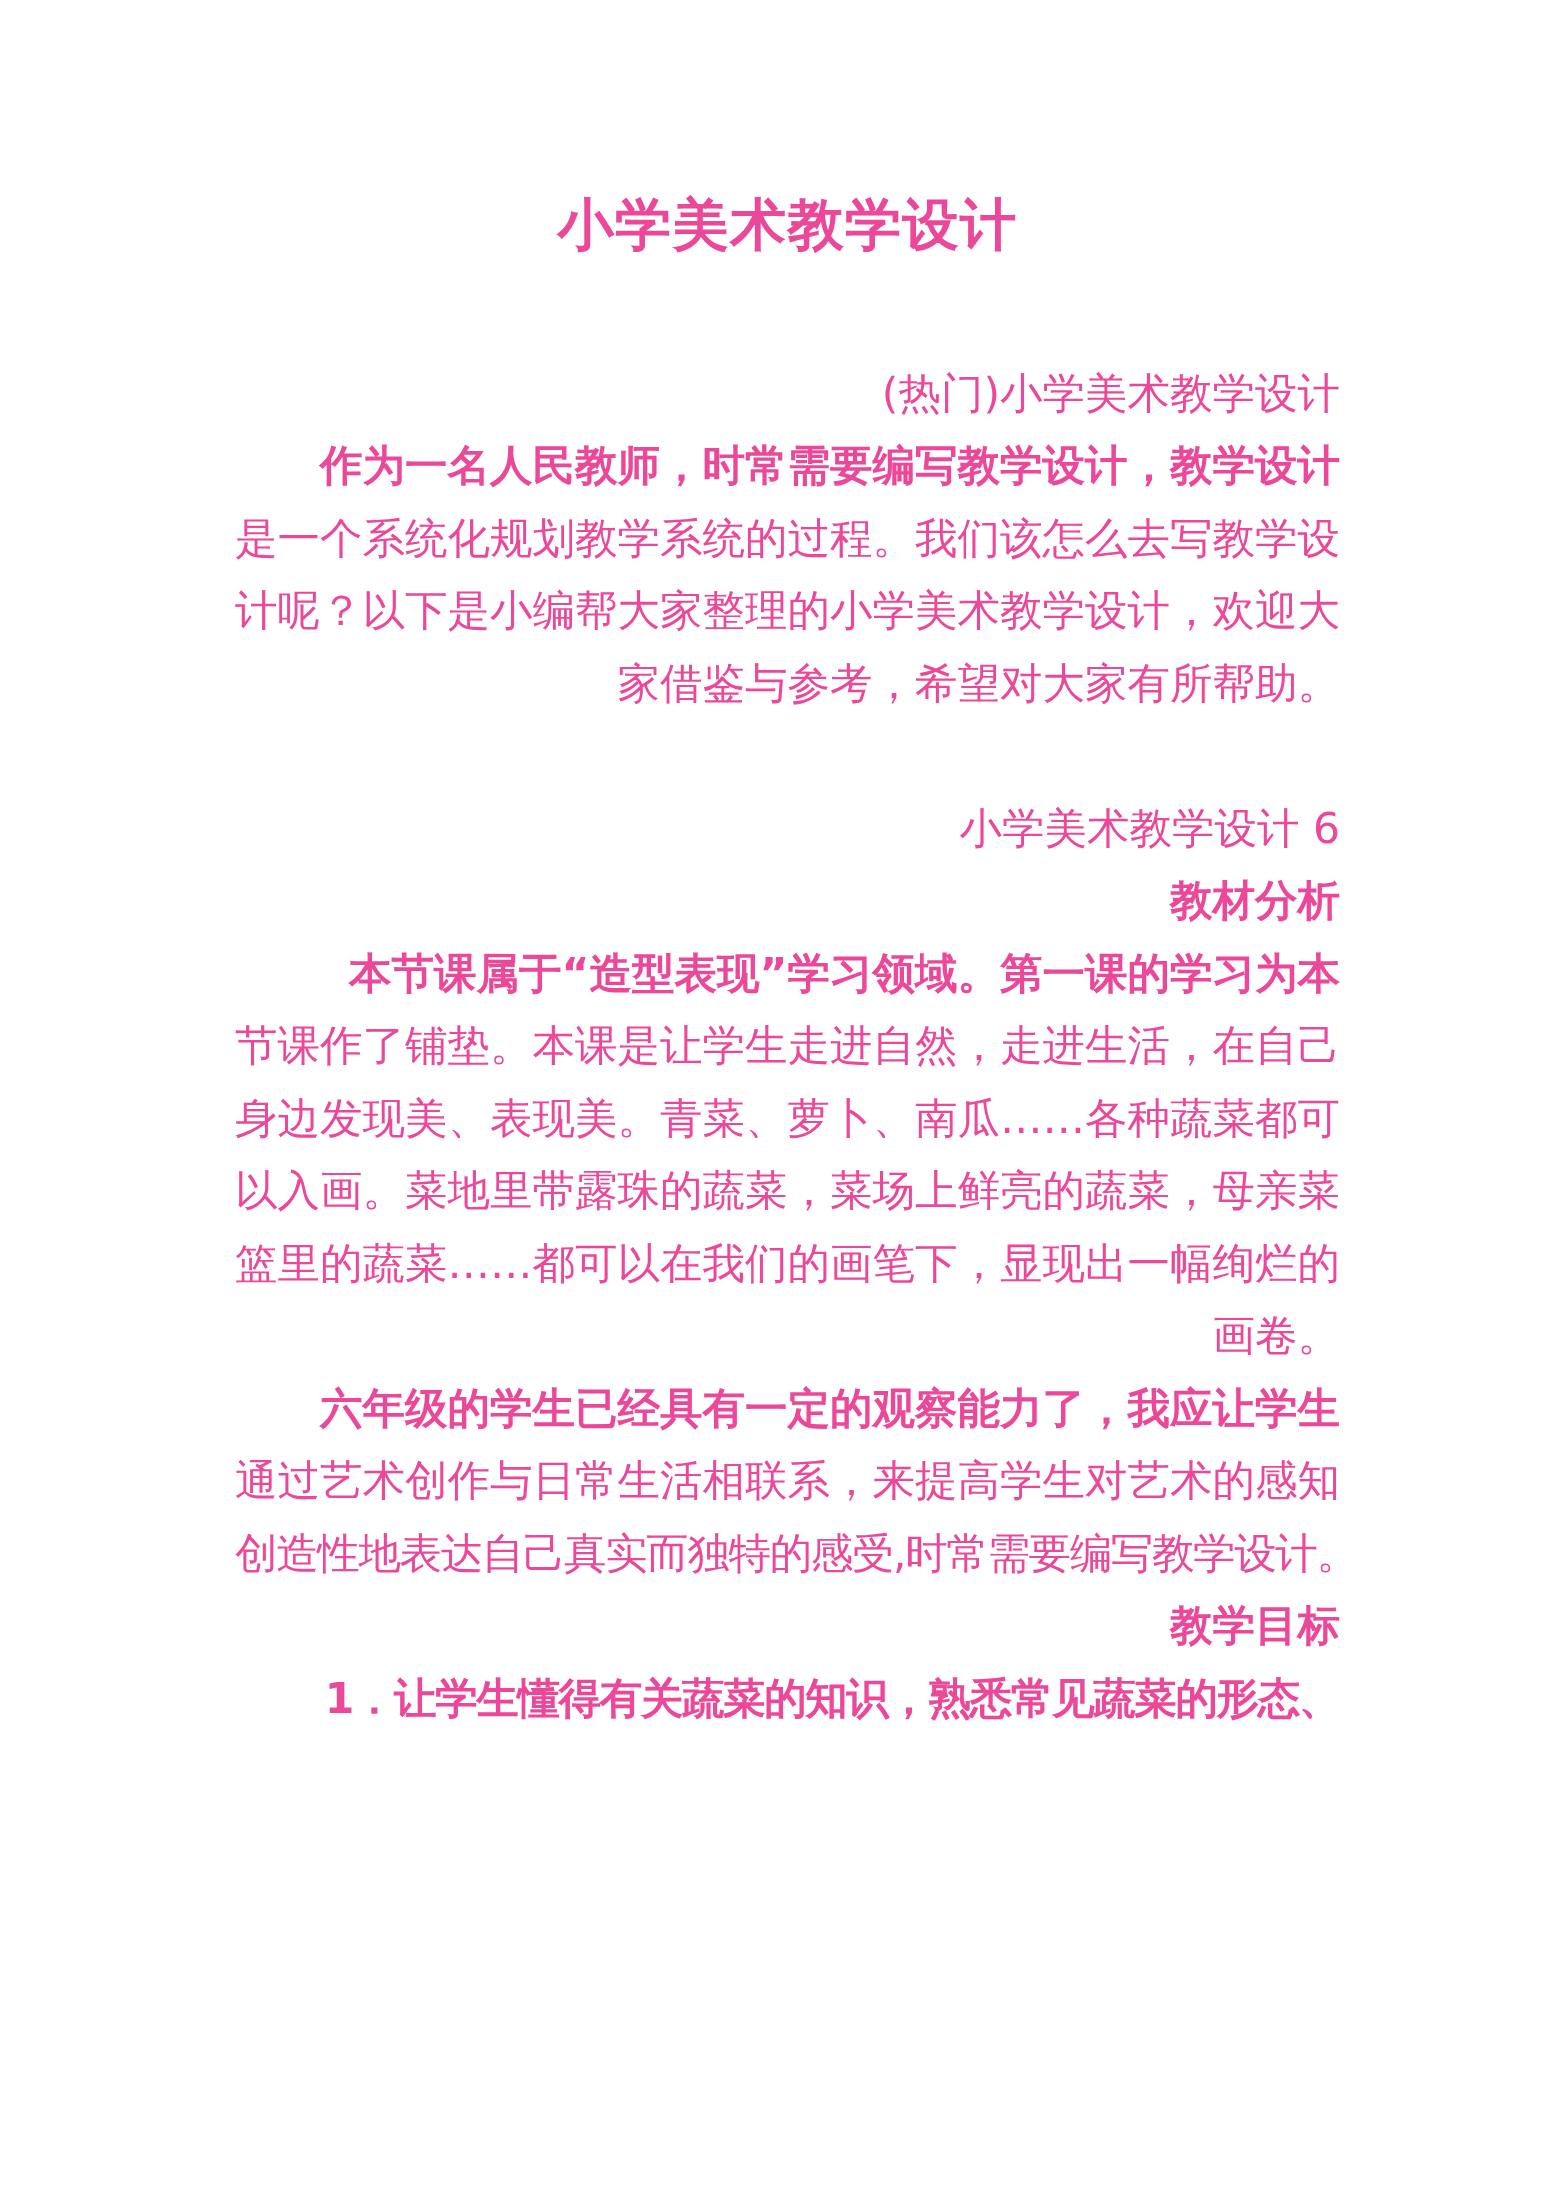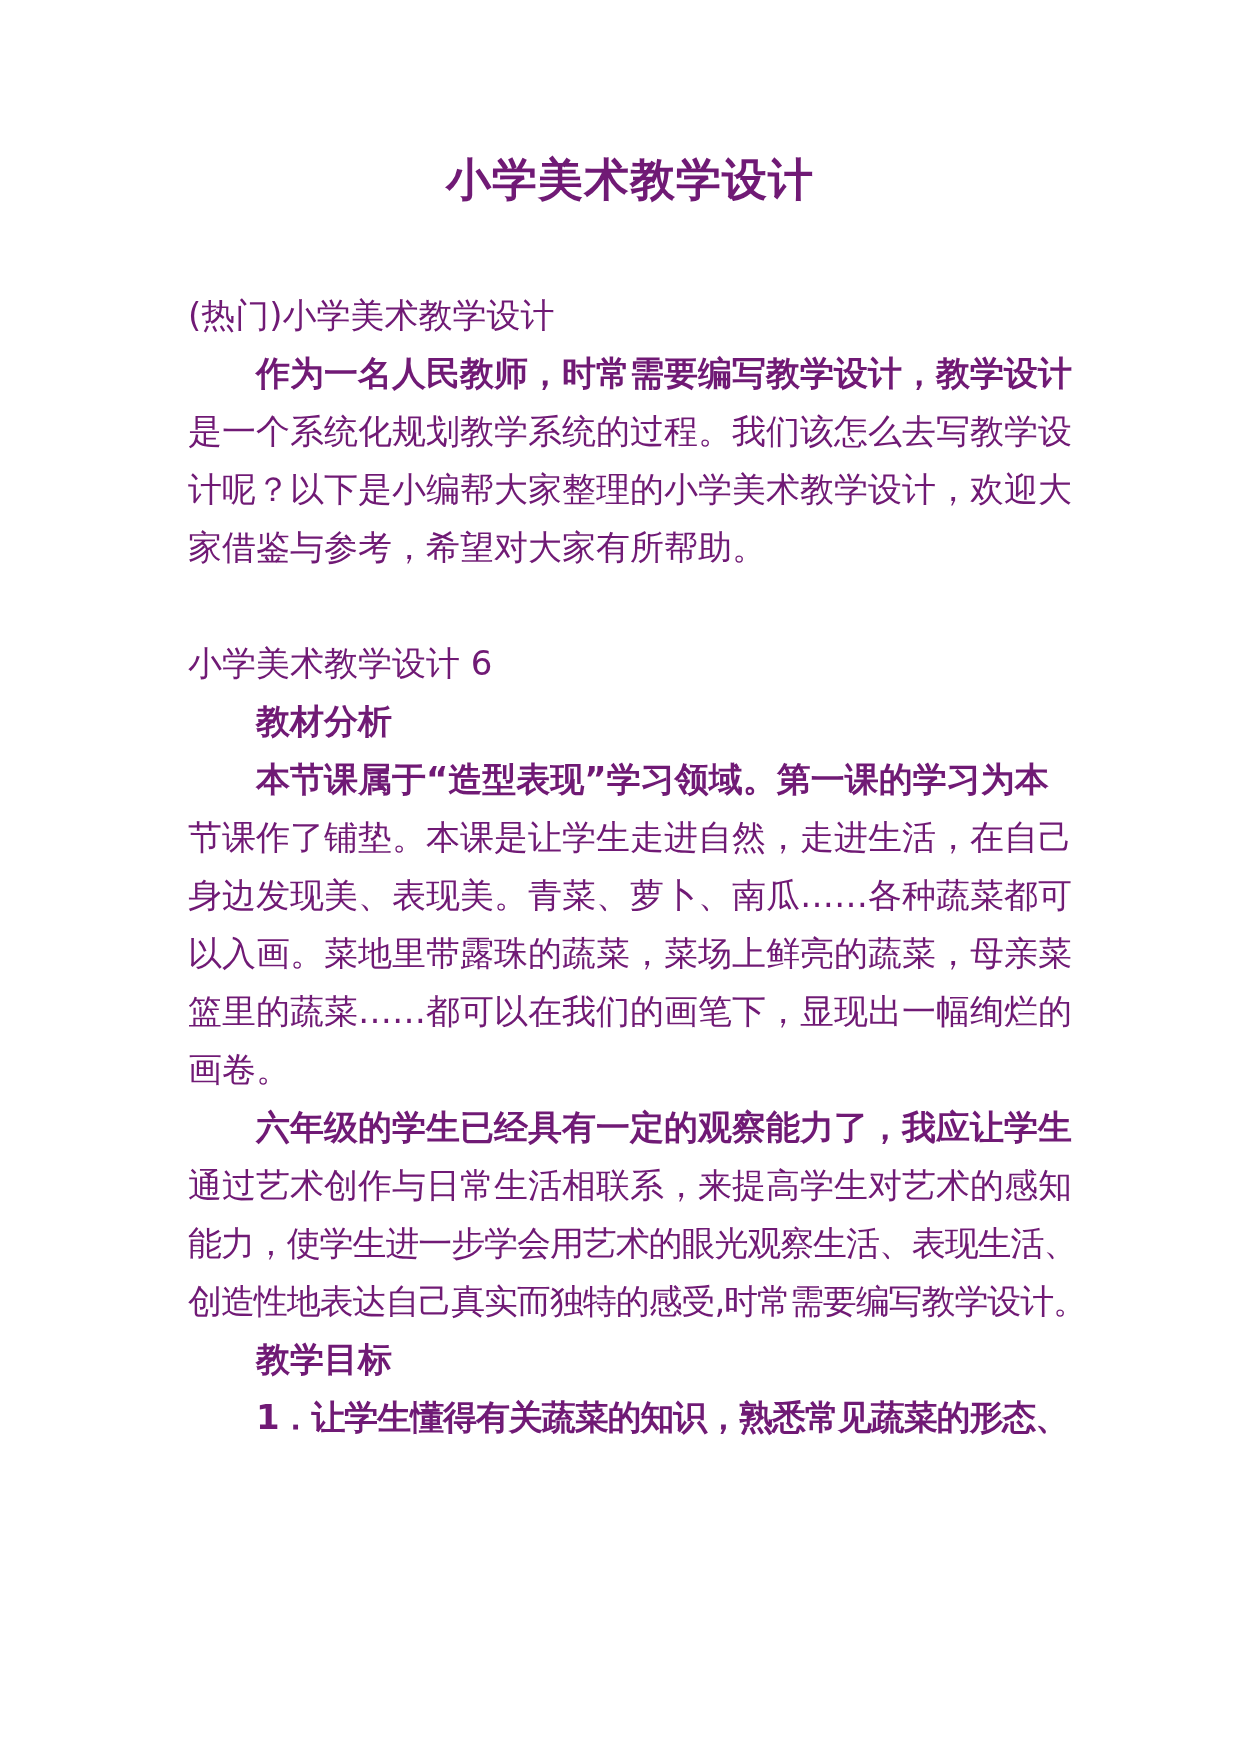--- a/index.html
+++ b/index.html
@@ -7,21 +7,21 @@
     padding: 0;
     background: #ffffff;
   }
   .page {
     position: relative;
     width: 1241px;
     height: 1754px;
     background: #ffffff;
     overflow: hidden;
     font-family: "DejaVu Sans", "Liberation Sans", sans-serif;
-    color: #701a75;
+    color: #ec4899;
   }
   .content {
     position: absolute;
     left: 188px;
     top: 0;
     width: 884px;
   }
   .doc-title {
     margin-top: 150px;
     font-size: 45px;
@@ -32,21 +32,21 @@
     white-space: nowrap;
   }
   .body-text {
     margin-top: 76px;
     font-size: 34px;
     line-height: 58px;
   }
   .line {
     min-height: 58px;
     white-space: nowrap;
-    text-align: left;
+    text-align: right;
   }
   .line.indent {
     padding-left: 68px; 
     font-weight: bold;
   }
   .line.tight {
     letter-spacing: -1.1px; 
   }
 </style>
 </head>
@@ -67,20 +67,19 @@
       <div class="line">小学美术教学设计 6</div>
       <div class="line indent">教材分析</div>
       <div class="line indent">本节课属于“造型表现”学习领域。第一课的学习为本</div>
       <div class="line">节课作了铺垫。本课是让学生走进自然，走进生活，在自己</div>
       <div class="line">身边发现美、表现美。青菜、萝卜、南瓜……各种蔬菜都可</div>
       <div class="line">以入画。菜地里带露珠的蔬菜，菜场上鲜亮的蔬菜，母亲菜</div>
       <div class="line">篮里的蔬菜……都可以在我们的画笔下，显现出一幅绚烂的</div>
       <div class="line">画卷。</div>
       <div class="line indent">六年级的学生已经具有一定的观察能力了，我应让学生</div>
       <div class="line">通过艺术创作与日常生活相联系，来提高学生对艺术的感知</div>
-      <div class="line tight">能力，使学生进一步学会用艺术的眼光观察生活、表现生活、</div>
       <div class="line tight">创造性地表达自己真实而独特的感受,时常需要编写教学设计。</div>
       <div class="line indent">教学目标</div>
       <div class="line indent tight">1．让学生懂得有关蔬菜的知识，熟悉常见蔬菜的形态、</div>
     </div>
 
   </div>
 </div>
 
 </body></html>

